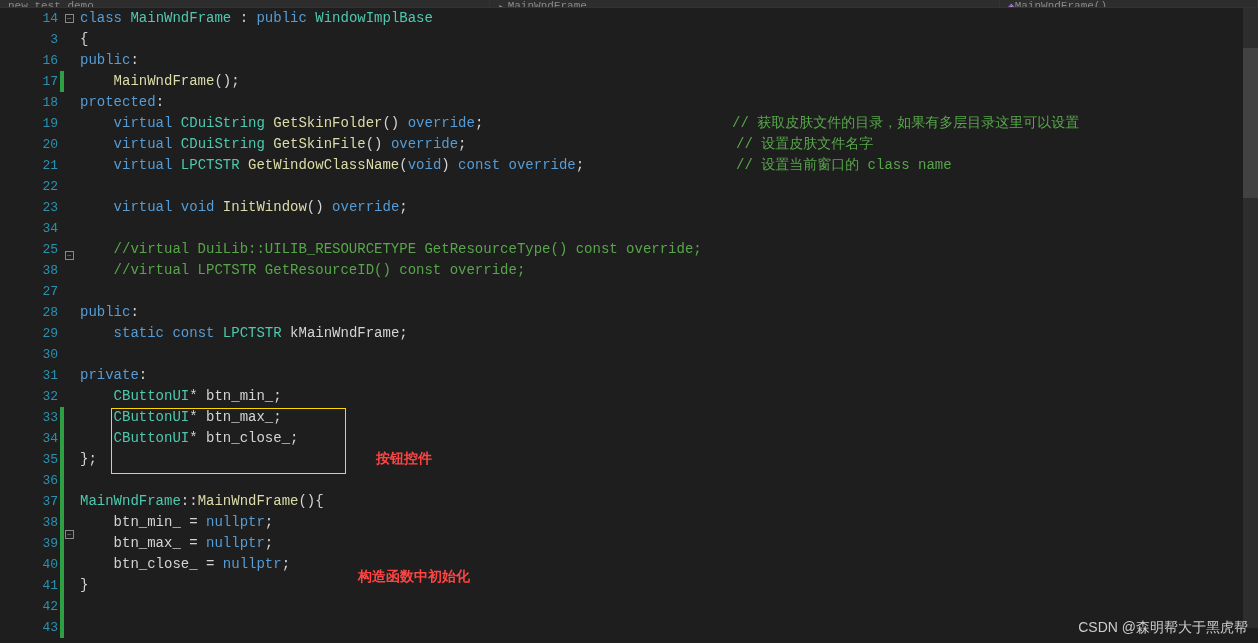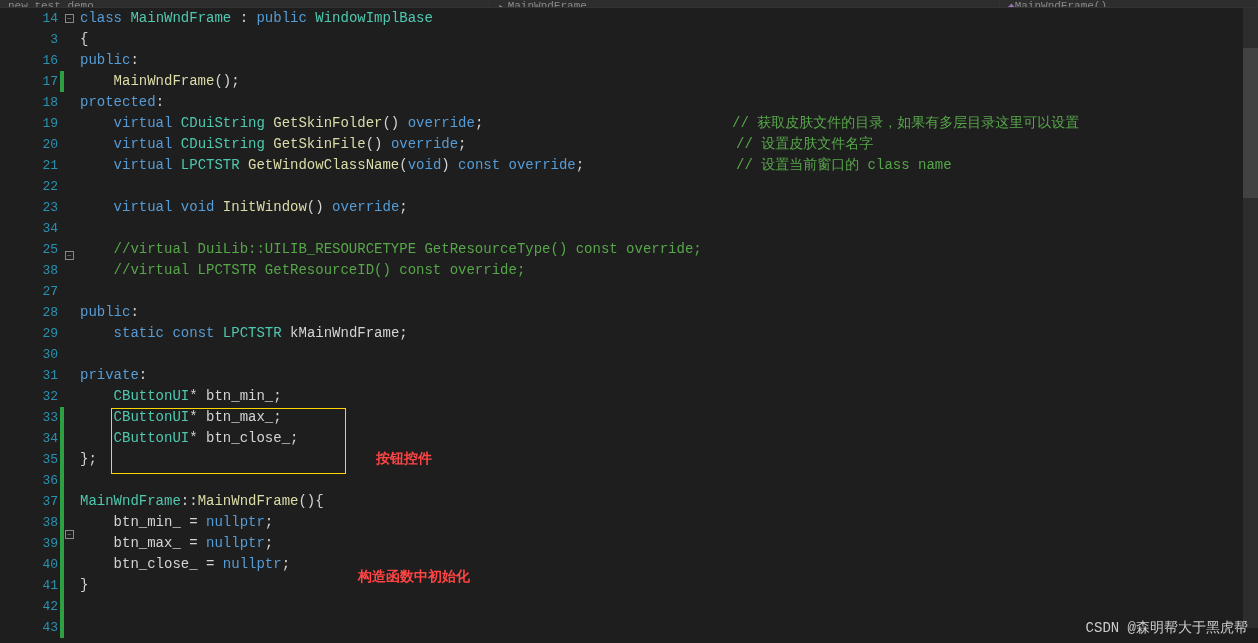--- a/index.html
+++ b/index.html
@@ -100,21 +100,21 @@
       font-size: 14px;
       font-family: 'Microsoft YaHei', sans-serif;
       margin-top: 15px;
     }
     .watermark {
       position: absolute;
       bottom: 6px;
       right: 10px;
       color: #cccccc;
       font-size: 14px;
-      font-family: Liberation Mono, monospace;
+      font-family: Liberation Sans, sans-serif;
       z-index: 100;
     }
     .scrollbar-v {
       position: absolute;
       right: 0;
       top: 8px;
       width: 15px;
       height: 620px;
       background: #2d2d2d;
     }

